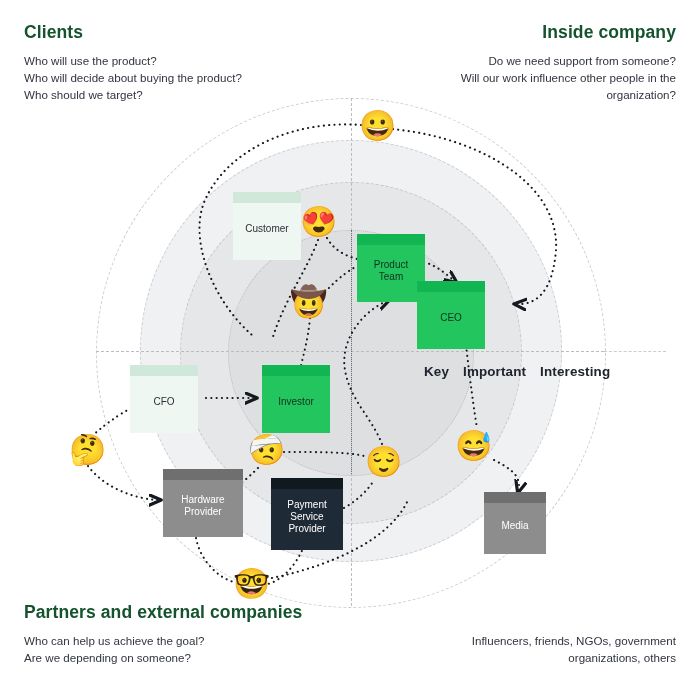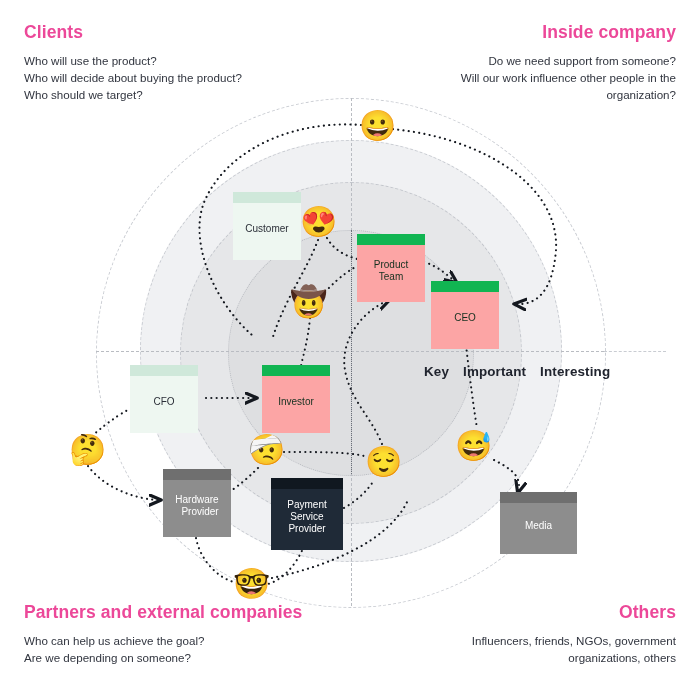--- a/index.html
+++ b/index.html
@@ -13,21 +13,21 @@
   }
   #stage{position:absolute;left:0;top:0;width:700px;height:700px;}
 
   
   .corner{position:absolute;}
   .corner h2{
     margin:0 0 9px 0;
     font-size:17.5px;
     font-weight:700;
     letter-spacing:.1px;
-    color:#ec4899;
+    color:#14532d;
   }
   .corner p{
     margin:0;
     font-size:11.6px;
     line-height:1.48;
     color:#31353f;
   }
   .c-tl{left:24px;top:22px;text-align:left;width:300px;}
   .c-tr{right:24px;top:22px;text-align:right;width:300px;}
   .c-bl{left:24px;bottom:34px;text-align:left;width:320px;}
@@ -95,21 +95,21 @@
     box-sizing:border-box;
     overflow:hidden;
   }
   .note .note-bar{
     position:absolute;left:0;top:0;width:100%;height:11px;
   }
   .note .note-txt{position:relative;z-index:2;}
 
   .note.mint{background:#eef7f1;color:#2b2f38;}
   .note.mint .note-bar{background:#cfe8da;}
-  .note.green{background:#fca5a5;color:#14301f;}
+  .note.green{background:#22c55e;color:#14301f;}
   .note.green .note-bar{background:#11b552;}
   .note.gray{background:#8d8d8d;color:#ffffff;}
   .note.gray .note-bar{background:#6f6f6f;}
   .note.dark{background:#1f2a37;color:#ffffff;}
   .note.dark .note-bar{background:#101820;}
 
   
   .persona{
     position:absolute;
     font-size:30px;
@@ -189,49 +189,49 @@
     <span class="note-bar"></span>
     <span class="note-txt" style="white-space:pre-line;">Customer</span>
   </div>
 
   <div class="note green" style="left:357px;top:234px;width:68px;height:68px;">
     <span class="note-bar"></span>
     <span class="note-txt" style="white-space:pre-line;">Product
 Team</span>
   </div>
 
-  <div class="note green" style="left:431px;top:281px;width:68px;height:68px;">
+  <div class="note green" style="left:417px;top:281px;width:68px;height:68px;">
     <span class="note-bar"></span>
     <span class="note-txt" style="white-space:pre-line;">CEO</span>
   </div>
 
   <div class="note mint" style="left:130px;top:365px;width:68px;height:68px;">
     <span class="note-bar"></span>
     <span class="note-txt" style="white-space:pre-line;">CFO</span>
   </div>
 
   <div class="note green" style="left:262px;top:365px;width:68px;height:68px;justify-content:center;">
     <span class="note-bar"></span>
     <span class="note-txt" style="white-space:pre-line;">Investor</span>
   </div>
 
-  <div class="note gray" style="left:163px;top:469px;width:68px;height:68px;text-align:right;">
+  <div class="note gray" style="left:163px;top:469px;width:80px;height:68px;">
     <span class="note-bar"></span>
     <span class="note-txt" style="white-space:pre-line;">Hardware
 Provider</span>
   </div>
 
   <div class="note dark" style="left:271px;top:478px;width:72px;height:72px;">
     <span class="note-bar"></span>
     <span class="note-txt" style="white-space:pre-line;">Payment
 Service
 Provider</span>
   </div>
 
-  <div class="note gray" style="left:500px;top:492px;width:77px;height:62px;align-items:center;">
+  <div class="note gray" style="left:484px;top:492px;width:62px;height:62px;align-items:center;">
     <span class="note-bar"></span>
     <span class="note-txt" style="white-space:pre-line;">Media</span>
   </div>
 
   <div class="persona" style="left:360px;top:108px;">😀</div>
   <div class="persona" style="left:301px;top:204px;">😍</div>
   <div class="persona" style="left:291px;top:284px;">🤠</div>
   <div class="persona" style="left:70px;top:432px;">🤔</div>
   <div class="persona" style="left:249px;top:432px;">🤕</div>
   <div class="persona" style="left:366px;top:444px;">😌</div>
@@ -258,18 +258,17 @@
 organization?</p>
   </div>
 
   <div class="corner c-bl">
     <h2>Partners and external companies</h2>
     <p style="white-space:pre-line;">Who can help us achieve the goal?
 Are we depending on someone?</p>
   </div>
 
   <div class="corner c-br">
-    <h2>Others</h2>
     <p style="white-space:pre-line;">Influencers, friends, NGOs, government
 organizations, others</p>
   </div>
 
 </div>
 
 </body></html>

